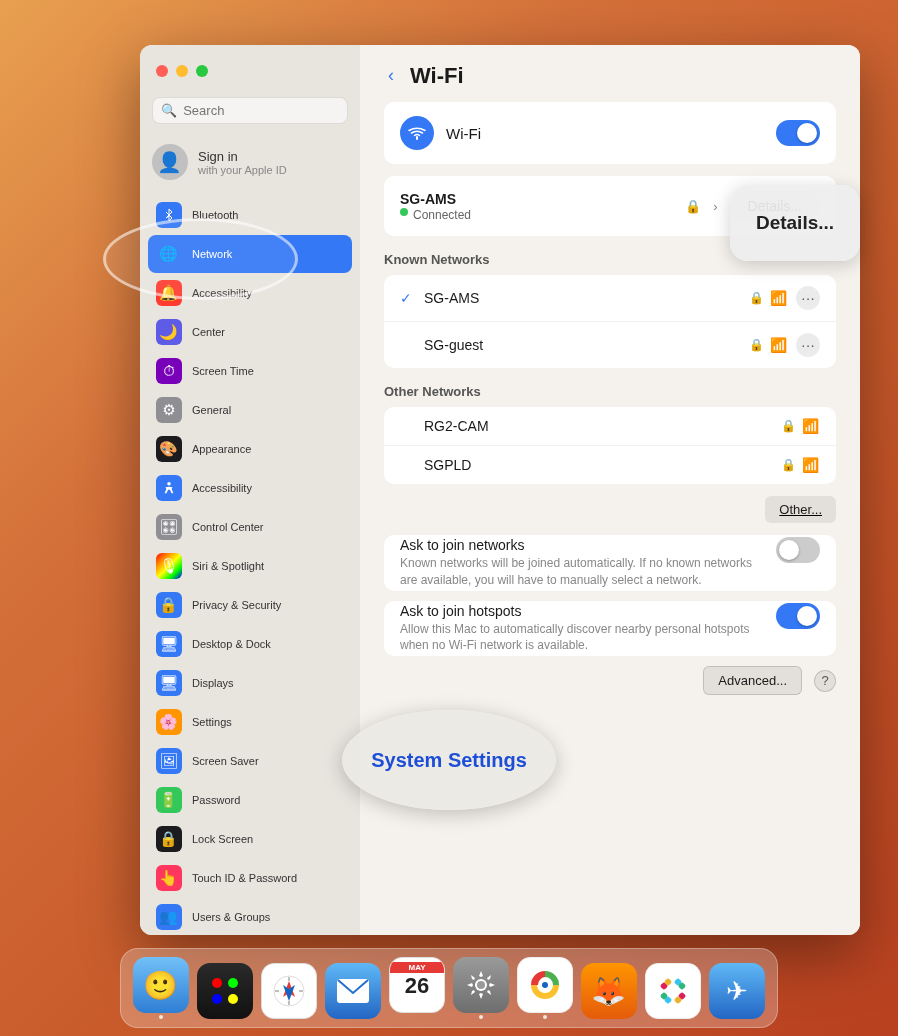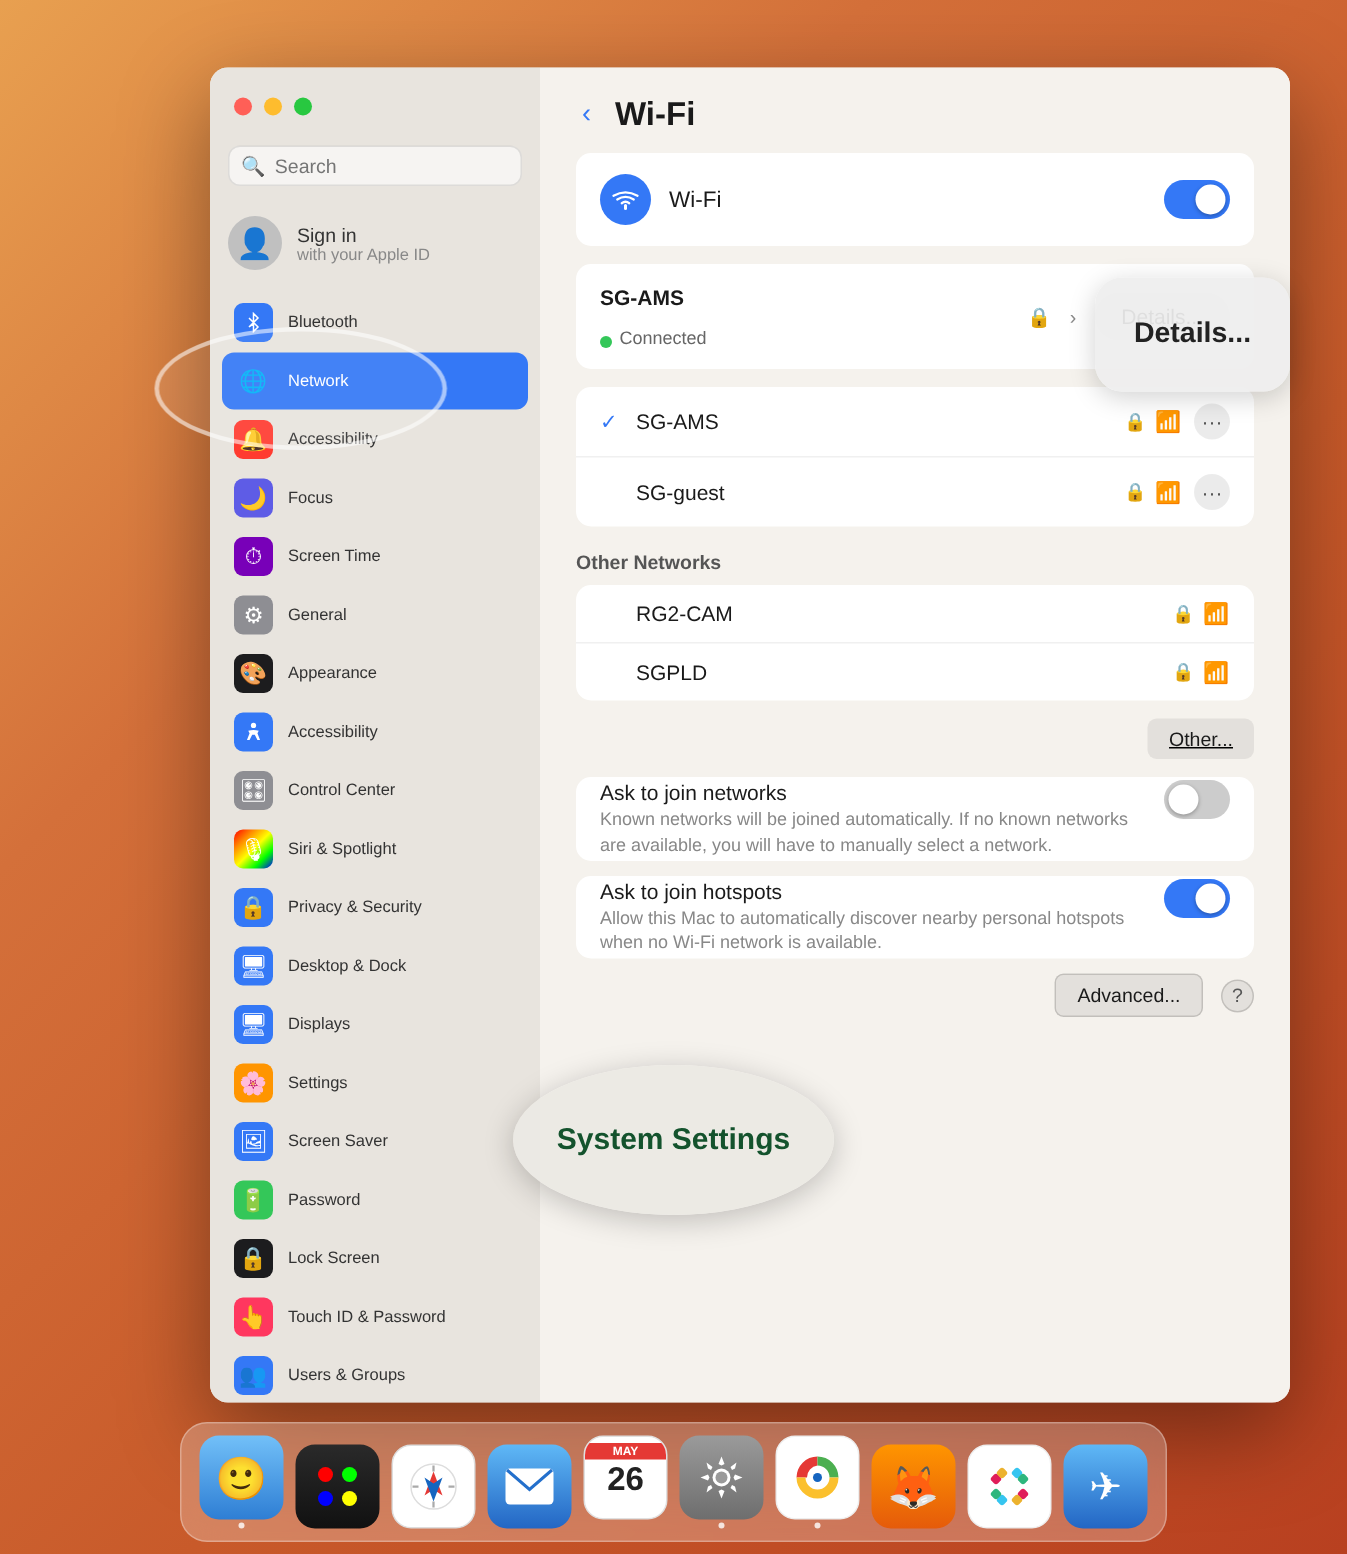--- a/index.html
+++ b/index.html
@@ -271,23 +271,23 @@
     }
 
     .network-name {
       font-size: 14px;
       font-weight: 600;
       color: #1a1a1a;
     }
 
     .network-status {
       display: flex;
-      align-items: flex-end;
+      align-items: flex-start;
       gap: 5px;
-      margin-top: 12px;
+      margin-top: 1px;
     }
 
     .status-dot {
       width: 8px;
       height: 8px;
       border-radius: 50%;
       background: #34c759;
     }
 
     .status-text {
@@ -564,21 +564,21 @@
           <span class="item-label">Network</span>
         </div>
 
         <div class="sidebar-item">
           <div class="item-icon icon-red">🔔</div>
           <span class="item-label">Accessibility</span>
         </div>
 
         <div class="sidebar-item">
           <div class="item-icon icon-indigo">🌙</div>
-          <span class="item-label">Focus</span>
+          <span class="item-label">Center</span>
         </div>
 
         <div class="sidebar-item">
           <div class="item-icon icon-purple">⏱</div>
           <span class="item-label">Screen Time</span>
         </div>
 
         <div class="sidebar-item">
           <div class="item-icon icon-gray">⚙</div>
           <span class="item-label">General</span>
@@ -686,20 +686,21 @@
             <div class="network-status">
               <div class="status-dot"></div>
               <span class="status-text">Connected</span>
             </div>
           </div>
           <span style="font-size:13px;color:#888;">🔒</span>
           <span style="font-size:13px;color:#888;">›</span>
           <button class="details-btn">Details...</button>
         </div>
 
+        <div class="section-header">Known Networks</div>
         <div class="networks-list">
           <div class="network-list-item">
             <span class="check-mark">✓</span>
             <span class="net-name">SG-AMS</span>
             <div class="net-icons">
               <span class="lock-icon-sm">🔒</span>
               <span class="wifi-icon-sm">📶</span>
             </div>
             <button class="more-btn">···</button>
           </div>
@@ -807,21 +808,21 @@
     transform: translateX(-50%);
     background: rgba(235,233,228,0.95);
     border-radius: 50%;
     width: 214px;
     height: 100px;
     display: flex;
     align-items: center;
     justify-content: center;
     font-size: 20px;
     font-weight: 700;
-    color: #14532d;
+    color: #1d4ed8;
     box-shadow: 0 4px 20px rgba(0,0,0,0.22);
     z-index: 150;
   ">
     <span>System Settings</span>
   </div>
 </div>
 
 <div class="dock">
 
   <div class="dock-item">

